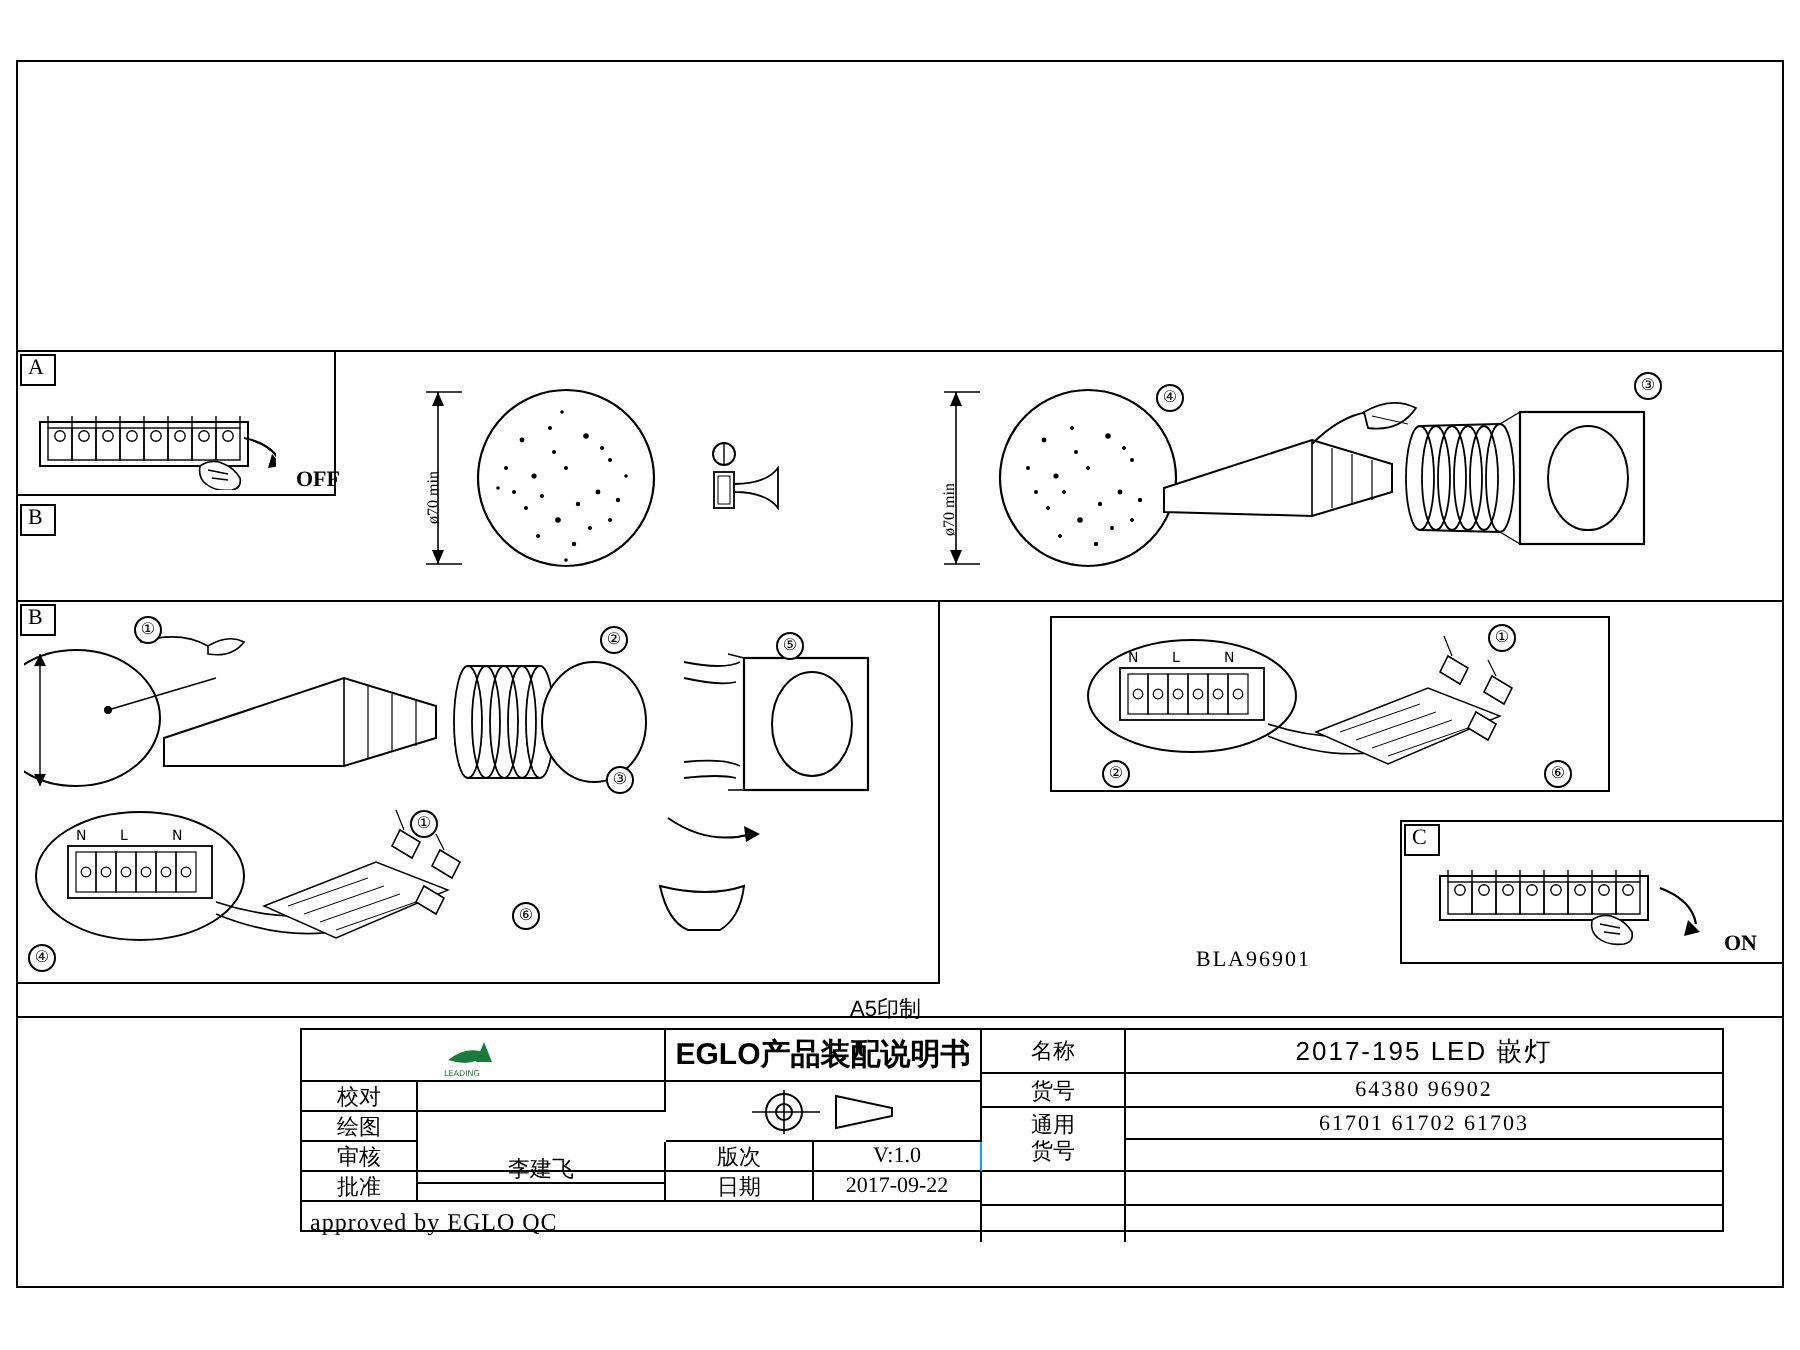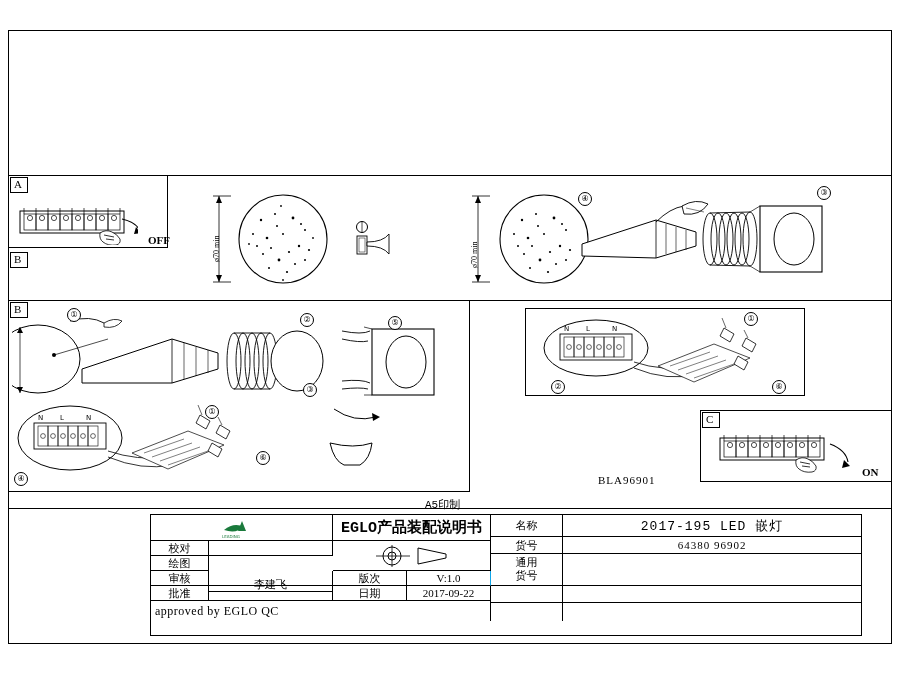--- a/index.html
+++ b/index.html
@@ -2,28 +2,28 @@
 <html><head>
 <meta charset="utf-8">
 <style>
   html,body{margin:0;padding:0;background:#ffffff;}
   body{width:900px;height:675px;font-family:"Liberation Serif",serif;color:#000;}
   #sheet{position:relative;width:900px;height:675px;overflow:hidden;background:#fff;}
   .frame{position:absolute;left:8px;top:30px;width:884px;height:614px;border:1px solid #000;box-sizing:border-box;}
   .hline{position:absolute;background:#000;height:1px;}
   .box{position:absolute;border:1px solid #000;box-sizing:border-box;background:#fff;}
   .lbl{position:absolute;font-family:"Liberation Serif",serif;}
-  .cn{font-family:Liberation Mono, monospace;text-align:center;}
+  .cn{font-family:Liberation Sans, sans-serif;text-align:center;}
   .md{font-size:11px;}
   .num{position:absolute;border:1px solid #000;border-radius:50%;width:12px;height:12px;line-height:11px;text-align:center;font-size:8px;background:#fff;}
   .dim{position:absolute;font-size:8px;}
   .rot{transform:rotate(-90deg);transform-origin:left top;white-space:nowrap;}
 
   
-  #title{position:absolute;left:150px;top:514px;width:712px;height:122px;border:1px solid #000;box-sizing:border-box;}
+  #title{position:absolute;left:150px;top:514px;width:712px;height:102px;border:1px solid #000;box-sizing:border-box;}
   #title .cell{position:absolute;border-right:1px solid #000;border-bottom:1px solid #000;box-sizing:border-box;display:flex;align-items:center;justify-content:center;font-size:11px;}
   svg{display:block;}
 </style>
 </head>
 <body>
 
 <div id="sheet">
 
   <div class="frame"></div>
 
@@ -388,20 +388,21 @@
     <div class="cell" style="left:256px;top:71px;width:84px;height:15px;border-right:1px solid #000;">2017-09-22</div>
 
     <div class="cell cn" style="left:340px;top:0;width:72px;height:22px;">名称</div>
     <div class="cell cn" style="left:412px;top:0;width:298px;height:22px;border-right:none;font-size:13px;letter-spacing:1px;">2017-195 LED 嵌灯</div>
 
     <div class="cell cn" style="left:340px;top:22px;width:72px;height:17px;">货号</div>
     <div class="cell" style="left:412px;top:22px;width:298px;height:17px;border-right:none;letter-spacing:1px;">64380 96902</div>
 
     <div class="cell cn" style="left:340px;top:39px;width:72px;height:32px;flex-direction:column;line-height:1.15;white-space:pre-line;">通用
 货号</div>
+    <div class="cell" style="left:412px;top:39px;width:298px;height:16px;border-right:none;letter-spacing:1px;">61701 61702 61703</div>
     <div class="cell" style="left:412px;top:55px;width:298px;height:16px;border-right:none;"></div>
 
     <div class="cell" style="left:340px;top:71px;width:72px;height:17px;"></div>
     <div class="cell" style="left:412px;top:71px;width:298px;height:17px;border-right:none;"></div>
 
     <div class="cell" style="left:340px;top:88px;width:72px;height:18px;border-bottom:none;"></div>
     <div class="cell" style="left:412px;top:88px;width:298px;height:18px;border-right:none;border-bottom:none;"></div>
   </div>
 
 </div>

